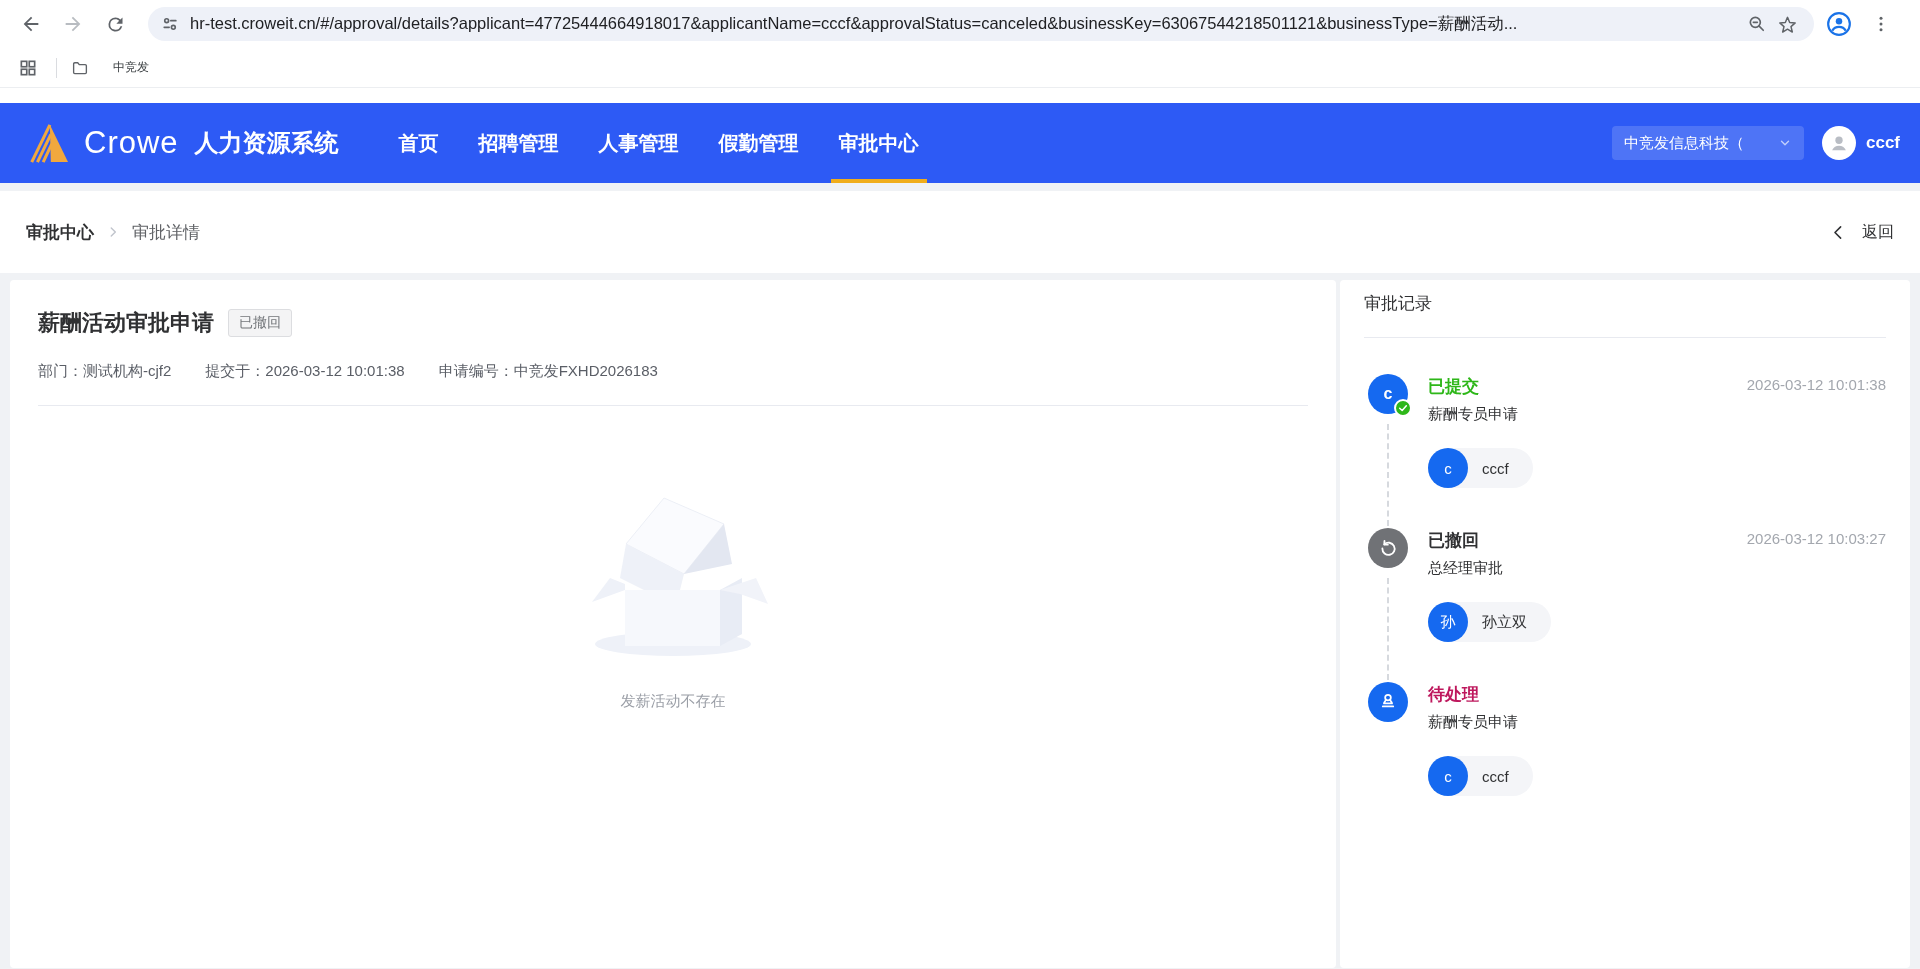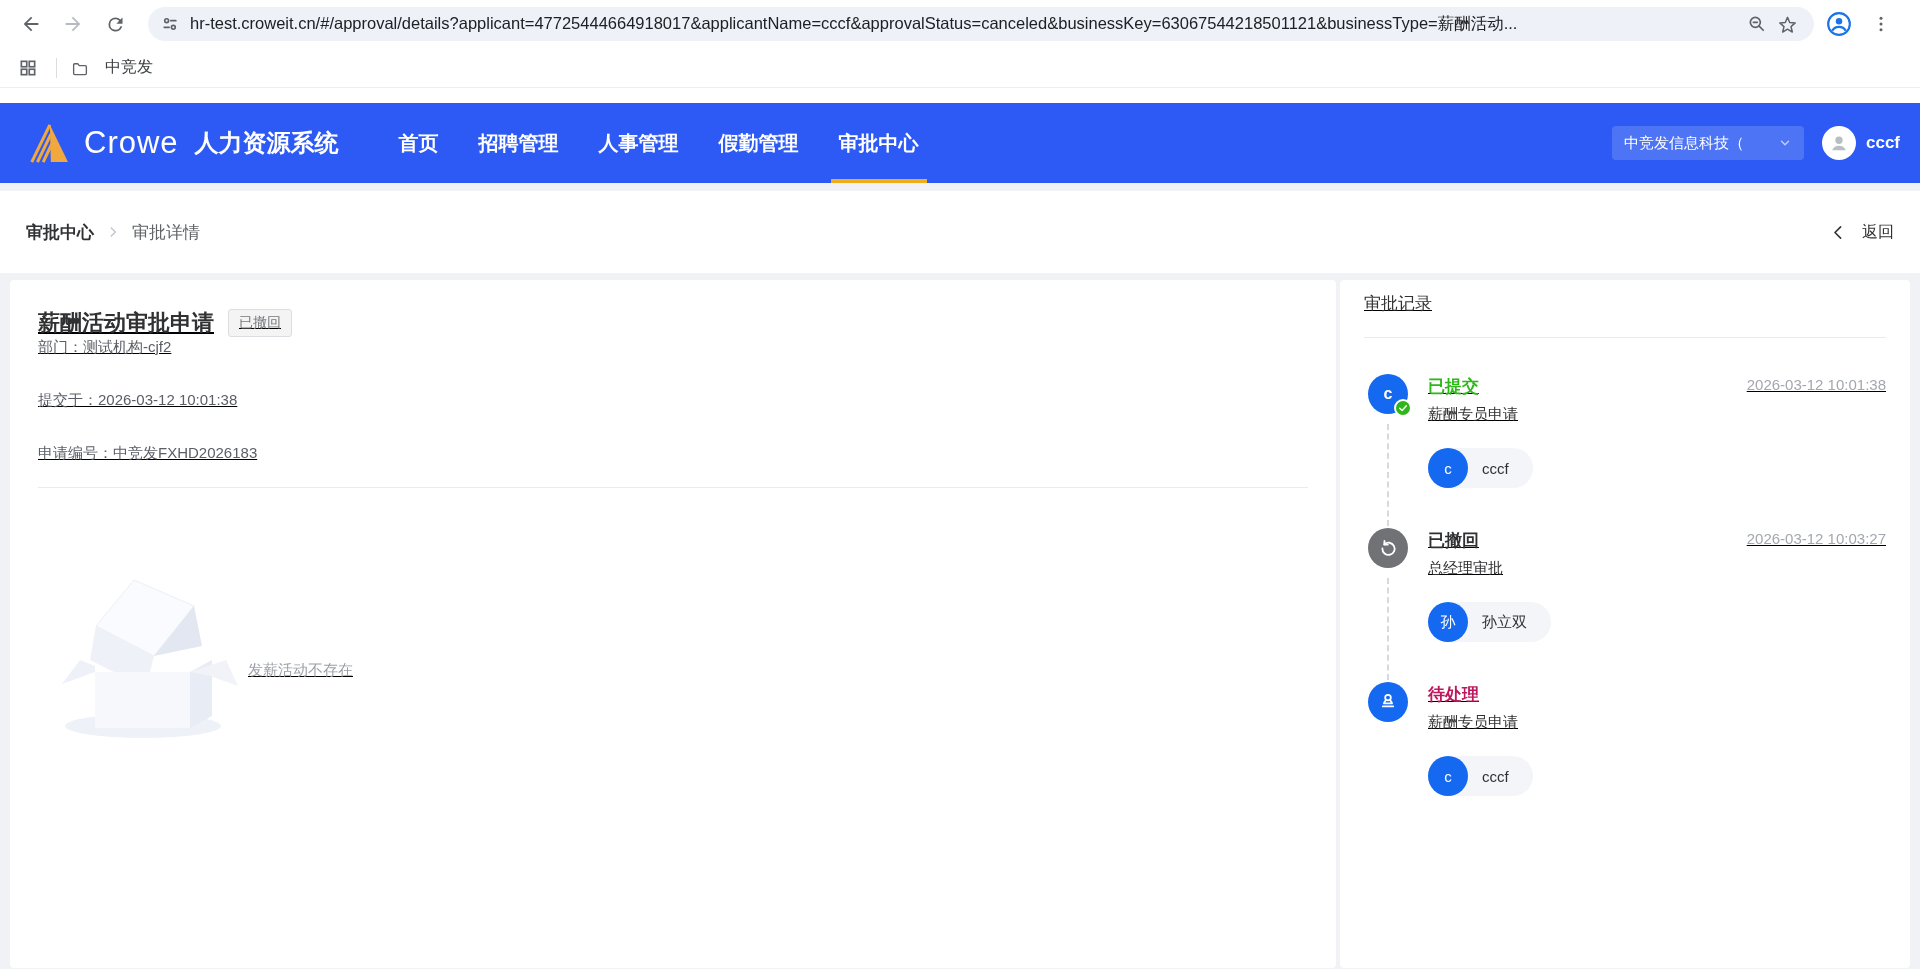--- a/index.html
+++ b/index.html
@@ -8,21 +8,21 @@
 
   
   .toolbar { height:48px; background:#ffffff; display:flex; align-items:center; padding:0 14px; }
   .nav-btn { width:34px; height:34px; border-radius:50%; display:flex; align-items:center; justify-content:center; margin-right:8px; cursor:pointer; }
   .omnibox { flex:1; height:34px; background:#eef1f8; border-radius:17px; display:flex; align-items:center; padding:0 12px; margin:0 8px; }
   .omnibox .url { flex:1; font-size:16.5px; color:#202124; white-space:nowrap; overflow:hidden; margin-left:10px; }
   .omni-icon { width:30px; height:30px; display:flex; align-items:center; justify-content:center; border-radius:50%; cursor:pointer; }
   .toolbar-right { display:flex; align-items:center; }
   .bookmarks { height:40px; background:#ffffff; display:flex; align-items:center; padding:0 14px; border-bottom:1px solid #eceef1; }
   .bm-divider { width:1px; height:20px; background:#dadce0; margin:0 14px; }
-  .bm-item { display:flex; align-items:flex-end; gap:16px; font-size:16px; color:#3c4043; cursor:pointer; }
+  .bm-item { display:flex; align-items:flex-start; gap:24px; font-size:12px; color:#3c4043; cursor:pointer; }
 
   
   .white-gap { height:15px; background:#ffffff; }
   .app-header { height:80px; background:#2d5af5; display:flex; align-items:center; padding:0 20px 0 24px; }
   .logo { display:flex; align-items:center; gap:14px; }
   .brand { color:#ffffff; font-size:31px; letter-spacing:1px; font-weight:400; }
   .product { color:#ffffff; font-size:24px; font-weight:700; margin-left:2px; }
   .main-nav { display:flex; align-items:center; gap:40px; margin-left:60px; height:100%; }
   .nav-item { color:#ffffff; font-size:20px; font-weight:700; height:100%; display:flex; align-items:center; position:relative; cursor:pointer; white-space:nowrap; }
   .nav-item.active::after { content:""; position:absolute; left:-8px; right:-8px; bottom:0; height:4px; background:#f0ad1b; }
@@ -34,33 +34,33 @@
 
   
   .content { height:calc(969px - 48px - 41px - 15px - 68px); display:flex; flex-direction:column; }
   .breadcrumb-bar { margin-top:8px; background:#ffffff; height:82px; display:flex; align-items:center; padding:0 26px; }
   .crumb-root { font-size:17px; font-weight:700; color:#303133; cursor:pointer; }
   .crumb-sep { margin:0 12px; display:flex; align-items:center; }
   .crumb-current { font-size:17px; color:#606266; }
   .back-btn { margin-left:auto; display:flex; align-items:center; gap:15px; cursor:pointer; }
   .back-label { font-size:16px; color:#303133; }
 
-  .cards { flex:1; display:flex; gap:4px; margin:7px 10px 12px 10px;text-decoration:underline; }
+  .cards { flex:1; display:flex; gap:4px; margin:7px 10px 12px 10px; }
   .card { background:#ffffff; border-radius:4px; }
   .card-main { flex:1; padding:28px 28px; }
   .card-panel { width:570px; padding:12px 24px; }
 
   .title-row { display:flex; align-items:center; gap:14px; }
   .page-title { font-size:22px; font-weight:700; color:#303133; }
   .status-tag { font-size:14px; color:#73767a; background:#f4f4f5; border:1px solid #dcdde0; border-radius:3px; padding:4px 10px; }
-  .meta-row { display:flex; gap:34px; font-size:15px; color:#5a5e66;flex-direction:column; }
+  .meta-row { display:flex; gap:34px; margin-top:24px; font-size:15px; color:#5a5e66; }
   .meta-item { display:flex; }
   .divider { height:1px; background:#e8eaf0; margin-top:24px; }
 
-  .empty-state { display:flex; flex-direction:row; align-items:center; margin-top:78px; }
+  .empty-state { display:flex; flex-direction:column; align-items:center; margin-top:78px; }
   .empty-text { margin-top:30px; font-size:15px; color:#9a9ea6; }
 
   
   .panel-title { font-size:17px; color:#303133; }
   .panel-divider { height:1px; background:#e8eaf0; margin-top:22px; }
   .timeline { margin-top:38px; padding-left:4px; }
   .tl-item { position:relative; padding-left:60px; padding-bottom:42px; }
   .tl-item:last-child { padding-bottom:0; }
   .tl-connector { position:absolute; left:19px; top:48px; bottom:4px; width:0; border-left:2px dashed #d6d9de; }
   .tl-avatar { position:absolute; left:0; top:-2px; width:40px; height:40px; border-radius:50%; display:flex; align-items:center; justify-content:center; color:#fff; font-size:16px; font-weight:700; }

